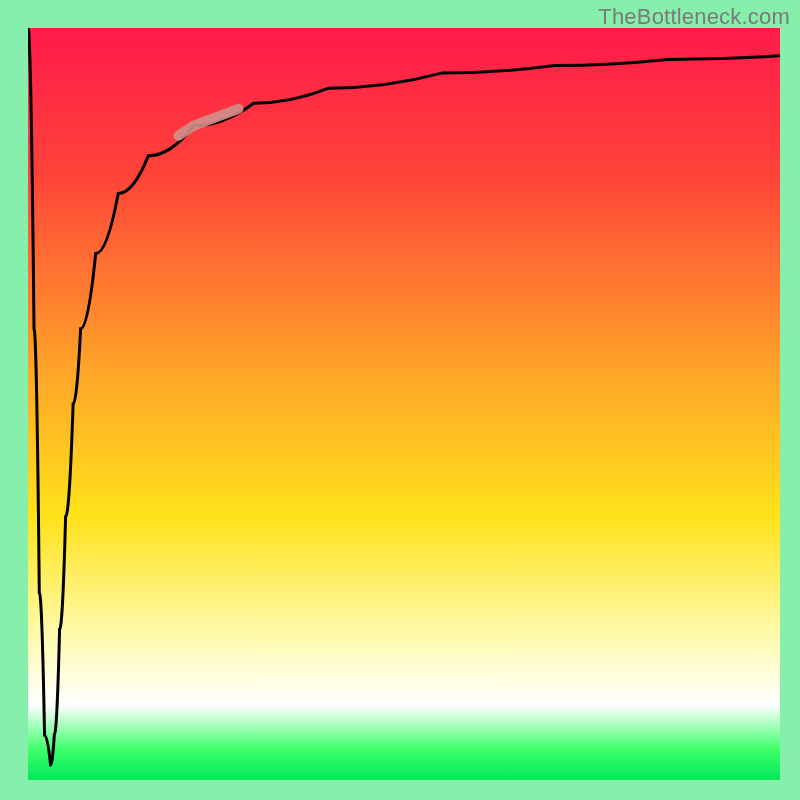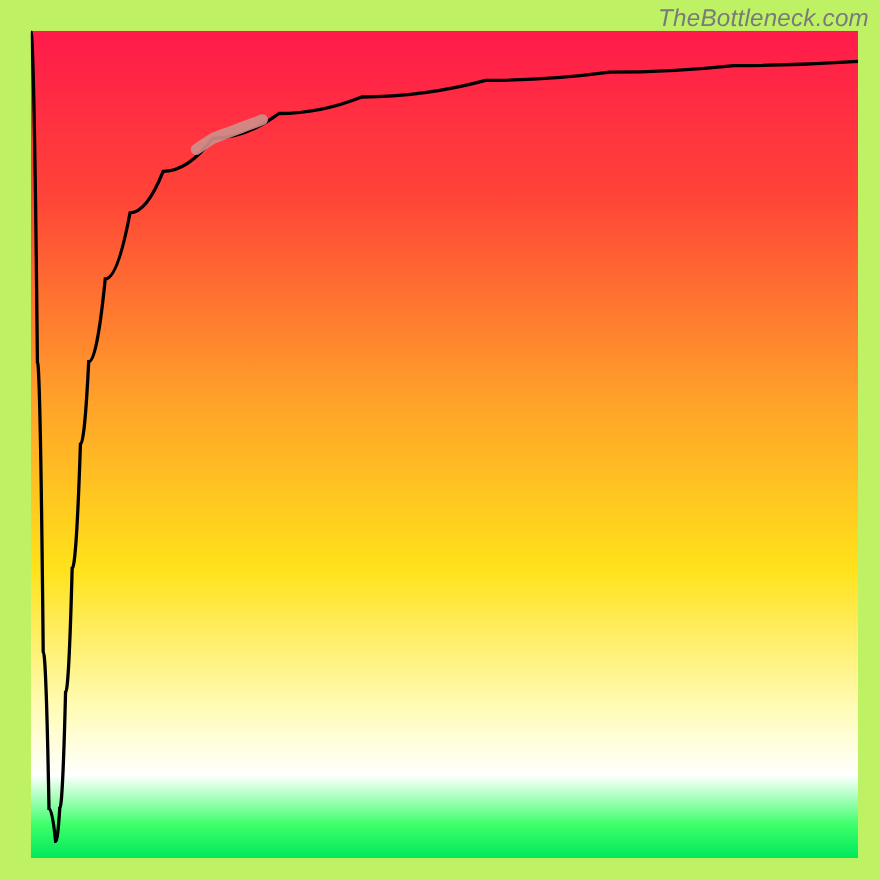--- a/index.html
+++ b/index.html
@@ -8,22 +8,21 @@
     width: 800px;
     height: 800px;
     background: #000;
     font-family: Arial, Helvetica, sans-serif;
     overflow: hidden;
   }
   .frame {
     position: relative;
     width: 800px;
     height: 800px;
-    background: #bef264;
-    font-style: italic;
+    background: #86efac;
   }
   .watermark {
     position: absolute;
     top: 4px;
     right: 10px;
     color: #7a7a7a;
     font-size: 22px;
     font-weight: 500;
     letter-spacing: 0.2px;
     user-select: none;

